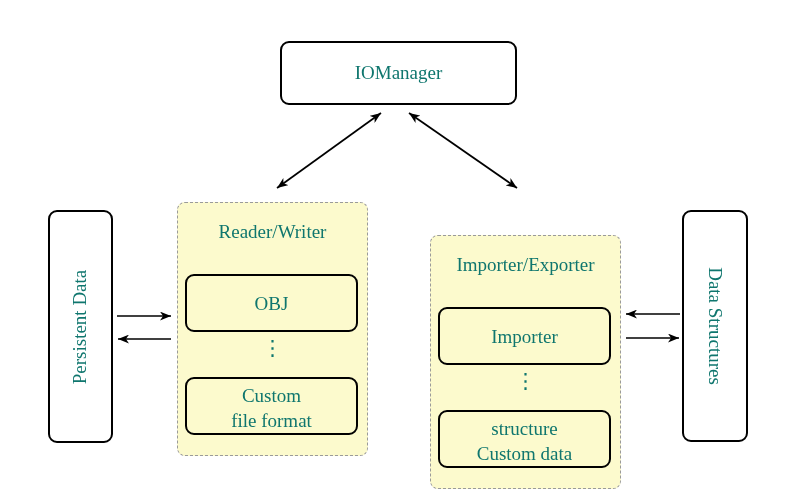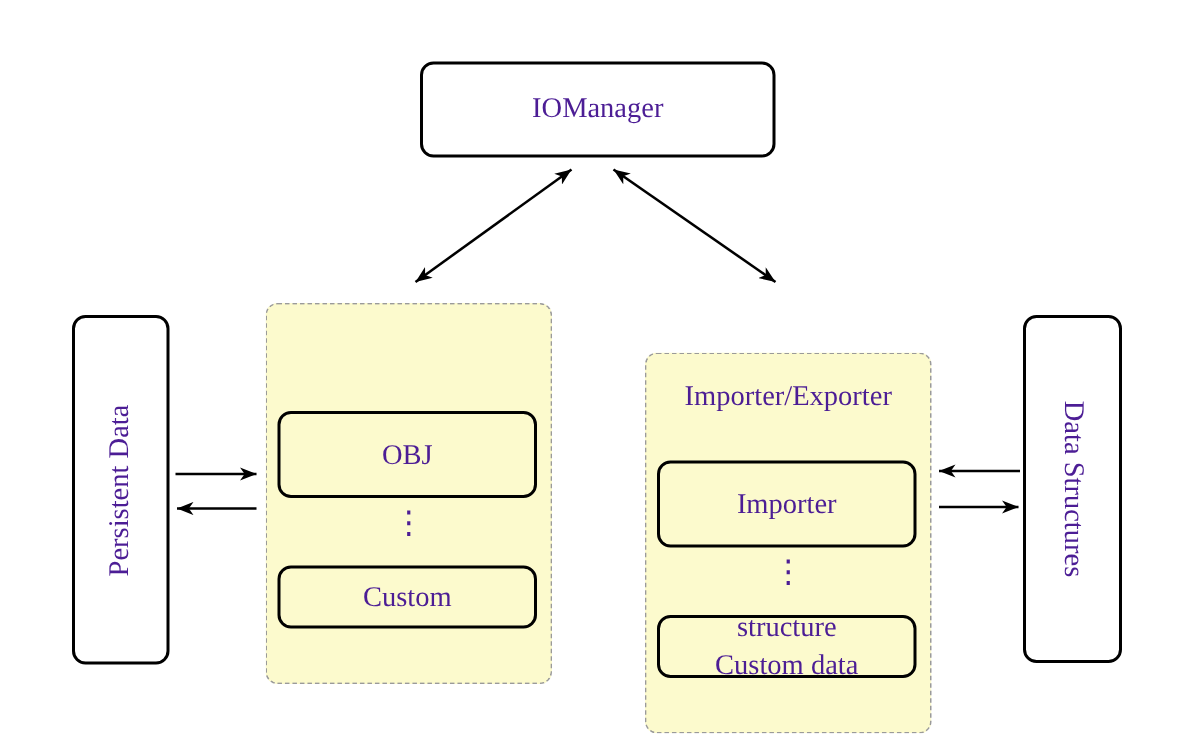--- a/index.html
+++ b/index.html
@@ -2,21 +2,21 @@
 <html><head>
 <meta charset="utf-8">
 <style>
   html, body { margin: 0; padding: 0; background: #ffffff; }
   .stage {
     position: relative;
     width: 800px;
     height: 489px;
     background: #ffffff;
     font-family: "Liberation Serif", "DejaVu Serif", serif;
-    color: #4c1d95;
+    color: #0f766e;
     overflow: hidden;
   }
   .arrows {
     position: absolute;
     left: 0; top: 0;
     width: 800px; height: 489px;
     pointer-events: none;
   }
   .node {
     position: absolute;
@@ -60,21 +60,21 @@
     border-radius: 9px;
     display: flex;
     flex-direction: column;
     align-items: center;
     justify-content: center;
     text-align: center;
     font-size: 19px;
     line-height: 25px;
   }
   .inner-top    { top: 71px;  height: 58px; justify-content: center; }
-  .inner-bottom { top: 174px; height: 42px; }
+  .inner-bottom { top: 174px; height: 58px; justify-content: flex-end; }
   .dots {
     position: absolute;
     top: 134px; left: 0; right: 0;
     text-align: center;
     font-size: 21px;
     line-height: 22px;
   }
 </style>
 </head>
 <body>
@@ -101,26 +101,28 @@
 
   <div class="node" id="persistent">
     <span class="vlabel">Persistent Data</span>
   </div>
 
   <div class="node" id="structures">
     <span class="vlabel">Data Structures</span>
   </div>
 
   <div class="group" id="group-rw">
+    <div class="group-title">Reader/Writer</div>
     <div class="inner-box inner-top">
       <span>OBJ</span>
     </div>
     <div class="dots">⋮</div>
     <div class="inner-box inner-bottom">
       <span>Custom</span>
+      <span>file format</span>
     </div>
   </div>
 
   <div class="group" id="group-ie">
     <div class="group-title">Importer/Exporter</div>
     <div class="inner-box inner-top">
       <span>Importer</span>
     </div>
     <div class="dots">⋮</div>
     <div class="inner-box inner-bottom">

